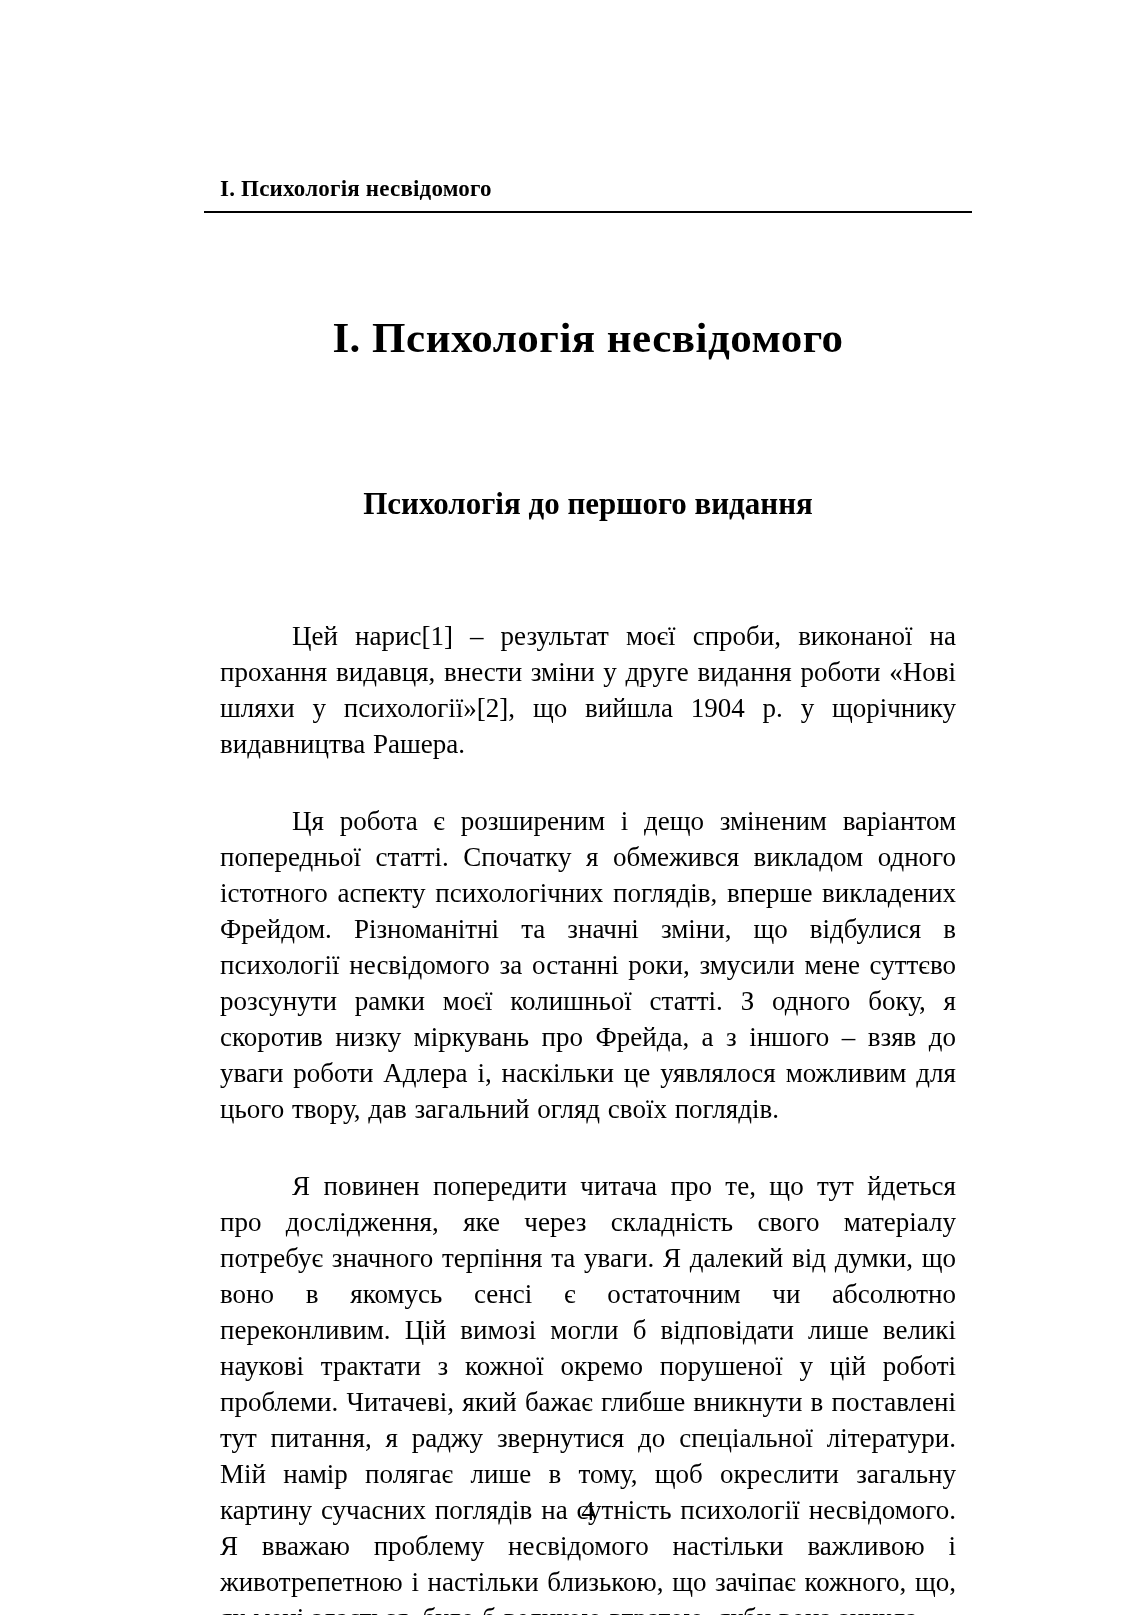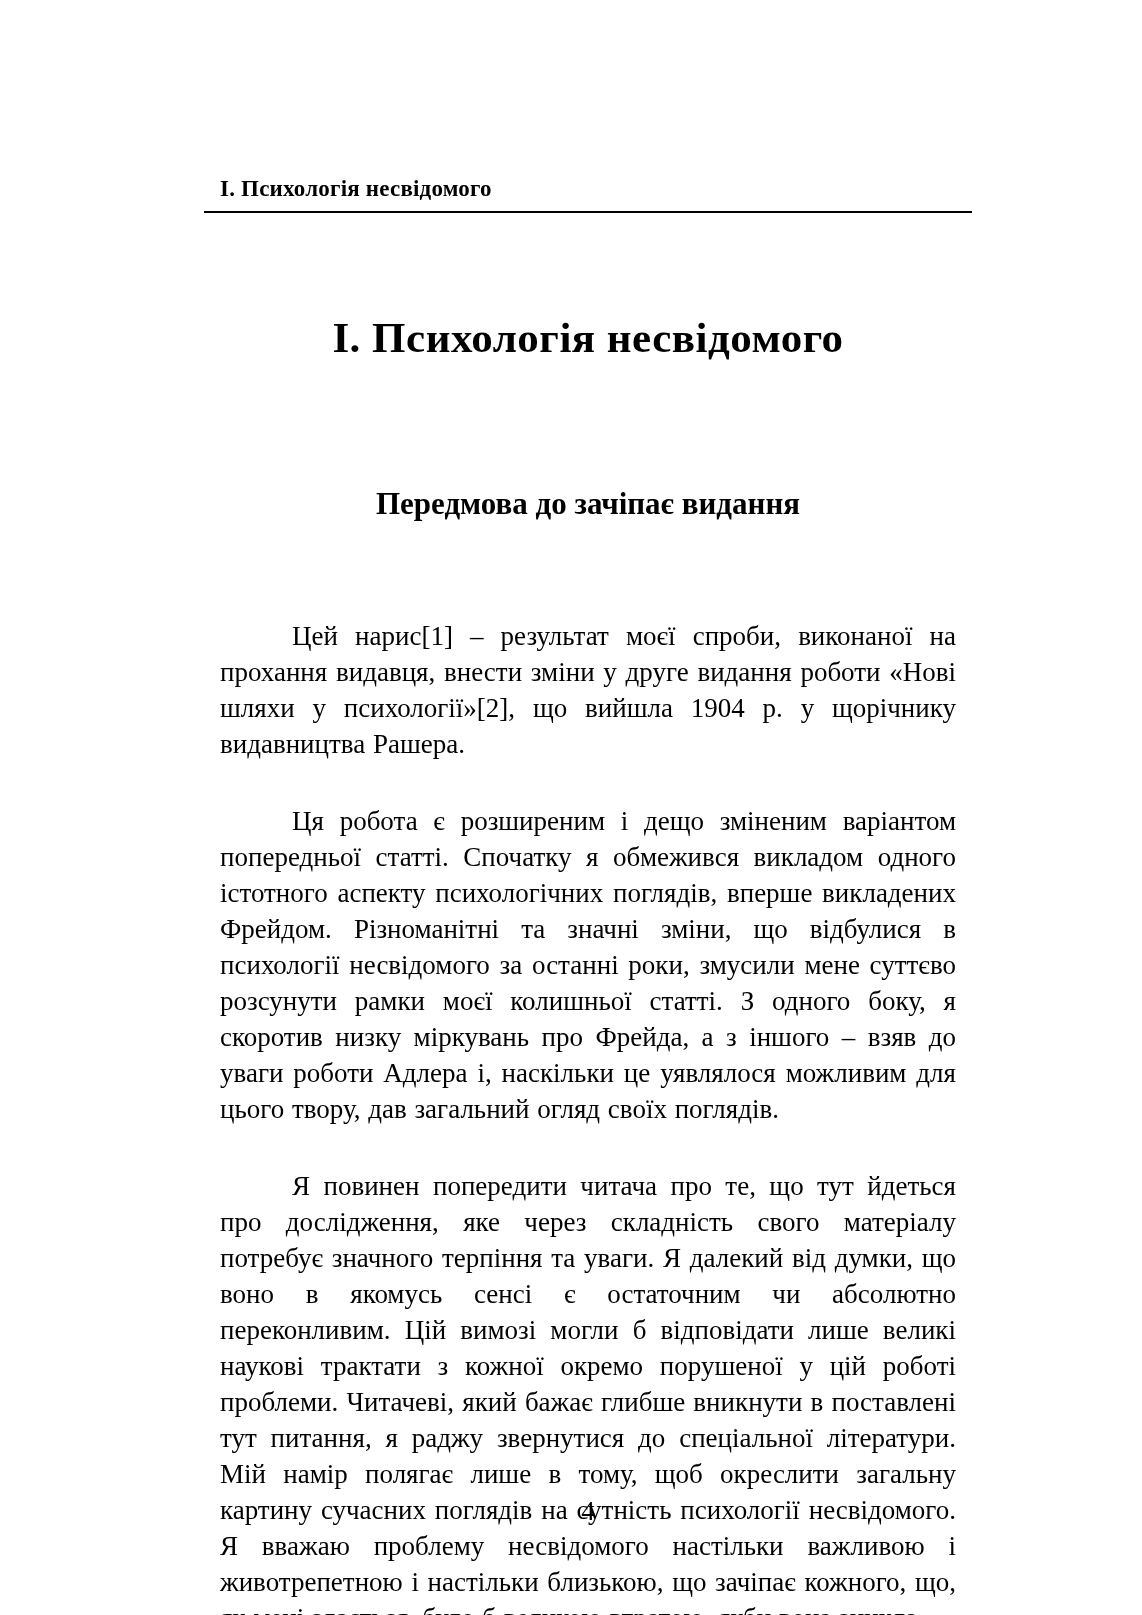--- a/index.html
+++ b/index.html
@@ -86,21 +86,21 @@
 <div class="page">
   <div class="content">
 
     <header class="running-header">
       <div class="running-header-text">І. Психологія несвідомого</div>
       <hr class="header-rule">
     </header>
 
     <h1 class="chapter-title">І. Психологія несвідомого</h1>
 
-    <h2 class="section-title">Передмова до зачіпає видання</h2>
+    <h2 class="section-title">Психологія до першого видання</h2>
 
     <div class="body-text">
       <p>Цей нарис[1] – результат моєї спроби, виконаної на прохання видавця, внести зміни у друге видання роботи «Нові шляхи у психології»[2], що вийшла 1904 р. у щорічнику видавництва Рашера.</p>
       <p>Ця робота є розширеним і дещо зміненим варіантом попередньої статті. Спочатку я обмежився викладом одного істотного аспекту психологічних поглядів, вперше викладених Фрейдом. Різноманітні та значні зміни, що відбулися в психології несвідомого за останні роки, змусили мене суттєво розсунути рамки моєї колишньої статті. З одного боку, я скоротив низку міркувань про Фрейда, а з іншого – взяв до уваги роботи Адлера і, наскільки це уявлялося можливим для цього твору, дав загальний огляд своїх поглядів.</p>
       <p>Я повинен попередити читача про те, що тут йдеться про дослідження, яке через складність свого матеріалу потребує значного терпіння та уваги. Я далекий від думки, що воно в якомусь сенсі є остаточним чи абсолютно переконливим. Цій вимозі могли б відповідати лише великі наукові трактати з кожної окремо порушеної у цій роботі проблеми. Читачеві, який бажає глибше вникнути в поставлені тут питання, я раджу звернутися до спеціальної літератури. Мій намір полягає лише в тому, щоб окреслити загальну картину сучасних поглядів на сутність психології несвідомого. Я вважаю проблему несвідомого настільки важливою і животрепетною і настільки близькою, що зачіпає кожного, що, як мені здається, було б великою втратою, якби вона зникла</p>
     </div>
 
   </div>
 
   <div class="page-number">4</div>

